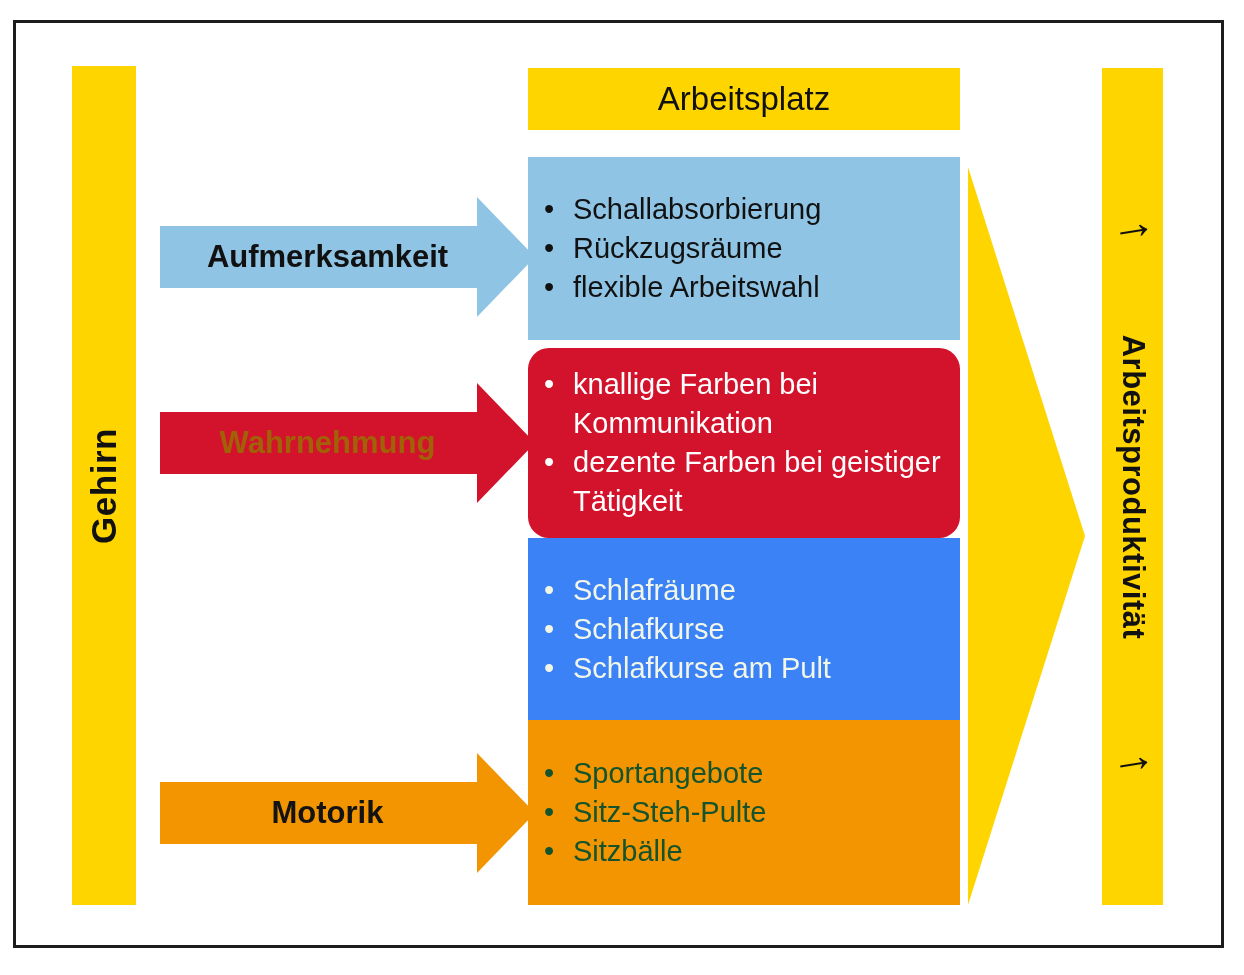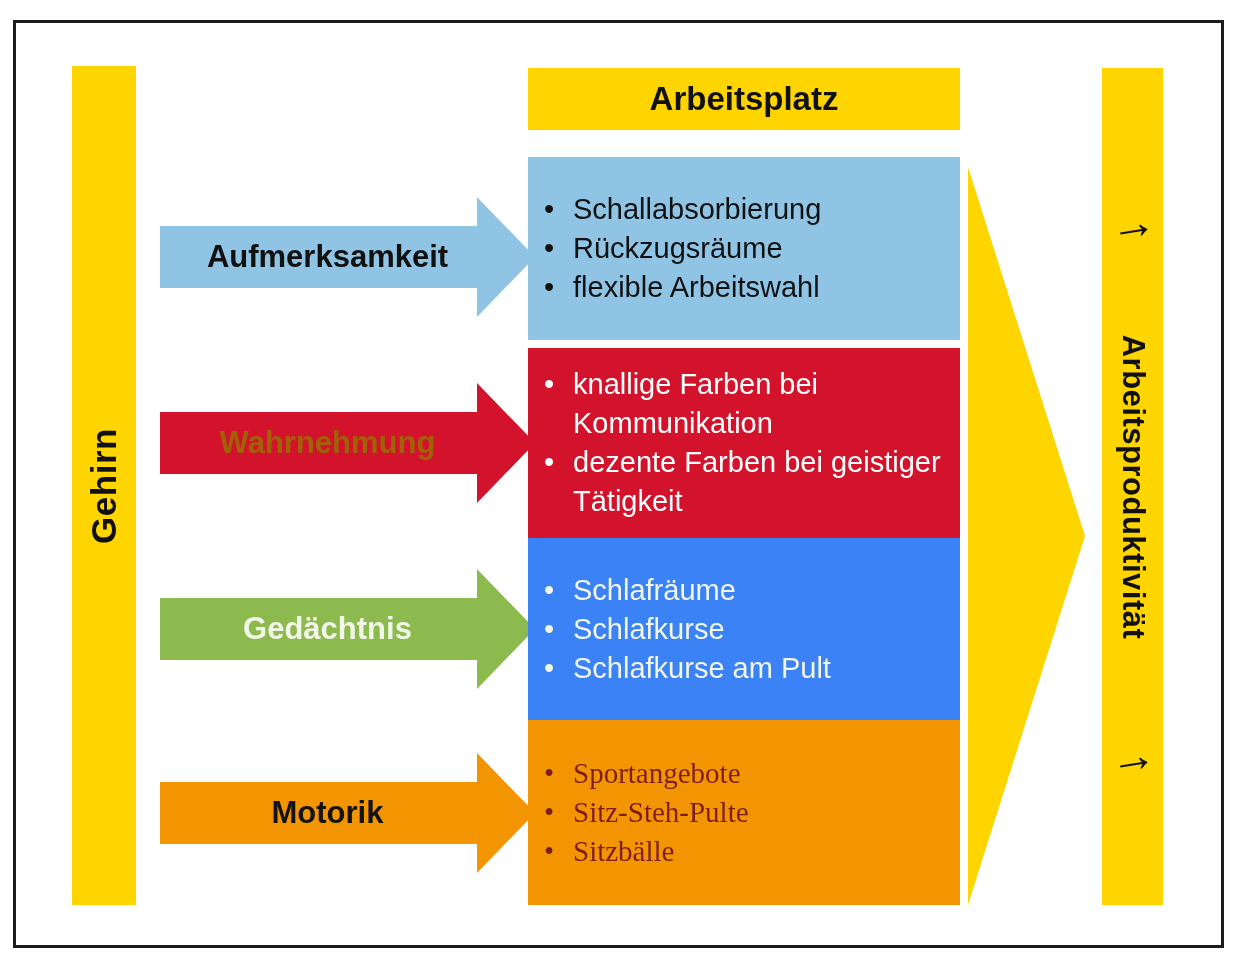--- a/index.html
+++ b/index.html
@@ -17,32 +17,32 @@
     background:#FFD500;display:flex;align-items:center;justify-content:center;
   }
   .bar-left .vlabel{
     transform:rotate(-90deg);white-space:nowrap;
     font-size:35px;font-weight:bold;color:#111;letter-spacing:.5px;
   }
   
   .header{
     position:absolute;left:528px;top:68px;width:432px;height:62px;
     background:#FFD500;display:flex;align-items:center;justify-content:center;
-    font-size:33px;font-weight:bold;color:#111;
+    font-size:33px;font-weight:normal;color:#111;
   }
   
   .box{
     position:absolute;left:528px;width:432px;box-sizing:border-box;
     display:flex;flex-direction:column;justify-content:center;
     padding:6px 10px 6px 16px;
   }
   .box-blue  {top:157px;height:183px;background:#8FC4E4;color:#111;}
-  .box-red   {top:348px;height:190px;background:#D3122B;color:#ffffff;}
+  .box-red   {top:348px;height:190px;background:#D3122B;color:#ffffff;border-radius:21px;}
   .box-green {top:538px;height:182px;background:#3b82f6;color:#F2F6E6;}
-  .box-orange{top:720px;height:185px;background:#F29501;color:#7f1d1d;font-family:Liberation Serif, serif;}
+  .box-orange{top:720px;height:185px;background:#F29501;color:#14532d;}
   .box ul{list-style:none;margin:0;padding:0;font-size:29px;line-height:39px;}
   .box li{position:relative;padding-left:29px;}
   .box li::before{content:"\2022";position:absolute;left:0;top:0;}
   
   .farrow{position:absolute;left:160px;width:375px;height:120px;padding-left:32px;}
   .farrow svg{position:absolute;left:0;top:0;display:block;}
   .farrow .alabel{
     position:absolute;left:0;top:0;width:335px;height:120px;
     display:flex;align-items:center;justify-content:center;
     font-size:31px;font-weight:bold;white-space:nowrap;
@@ -91,26 +91,20 @@
       <polygon points="0,29 317,29 317,0 375,60 317,120 317,91 0,91" fill="#8FC4E4"></polygon>
     </svg>
     <span class="alabel">Aufmerksamkeit</span>
   </div>
   <div class="farrow farrow-2">
     <svg width="375" height="120" viewBox="0 0 375 120">
       <polygon points="0,29 317,29 317,0 375,60 317,120 317,91 0,91" fill="#D3122B"></polygon>
     </svg>
     <span class="alabel">Wahrnehmung</span>
   </div>
-  <div class="farrow farrow-3">
-    <svg width="375" height="120" viewBox="0 0 375 120">
-      <polygon points="0,29 317,29 317,0 375,60 317,120 317,91 0,91" fill="#8DBA4F"></polygon>
-    </svg>
-    <span class="alabel">Gedächtnis</span>
-  </div>
   <div class="farrow farrow-4">
     <svg width="375" height="120" viewBox="0 0 375 120">
       <polygon points="0,29 317,29 317,0 375,60 317,120 317,91 0,91" fill="#F29501"></polygon>
     </svg>
     <span class="alabel">Motorik</span>
   </div>
 
   <div class="box box-blue">
     <ul>
       <li>Schallabsorbierung</li>

